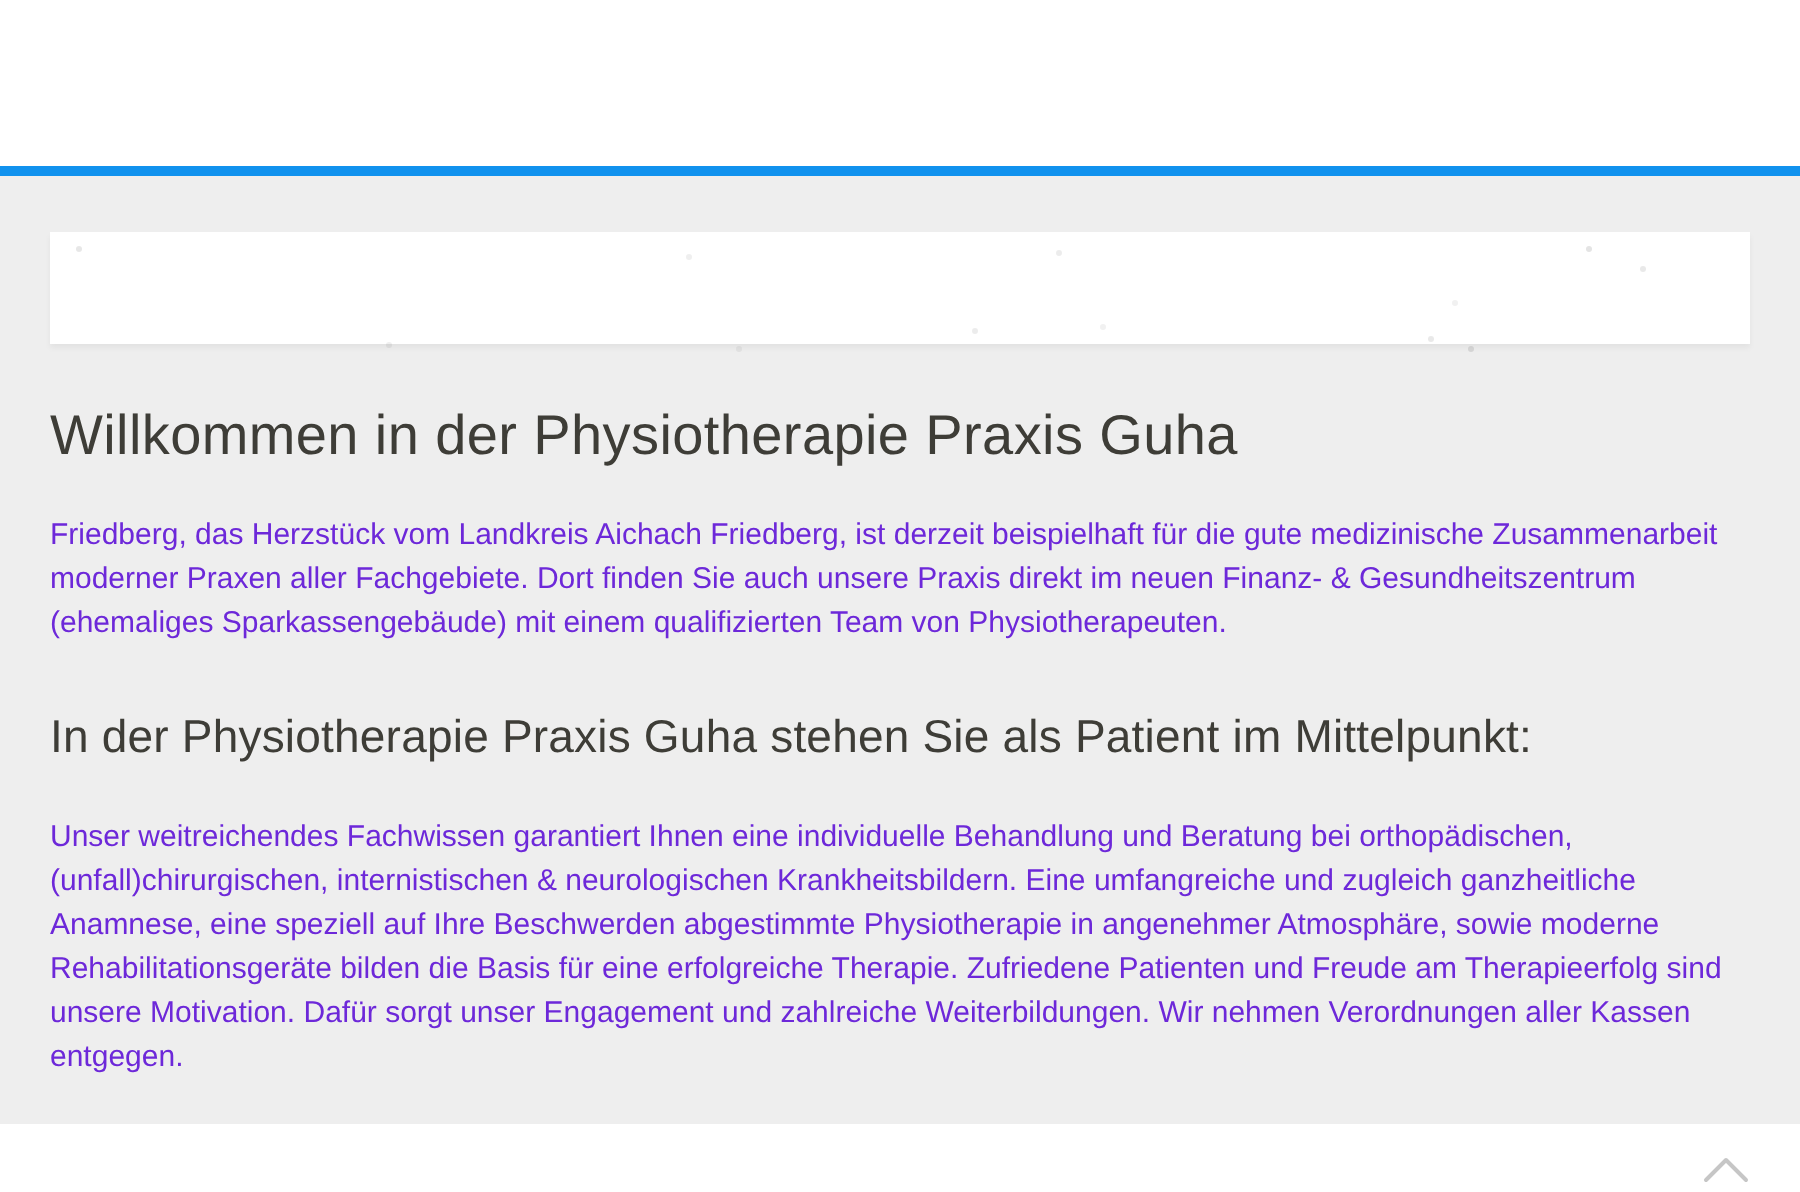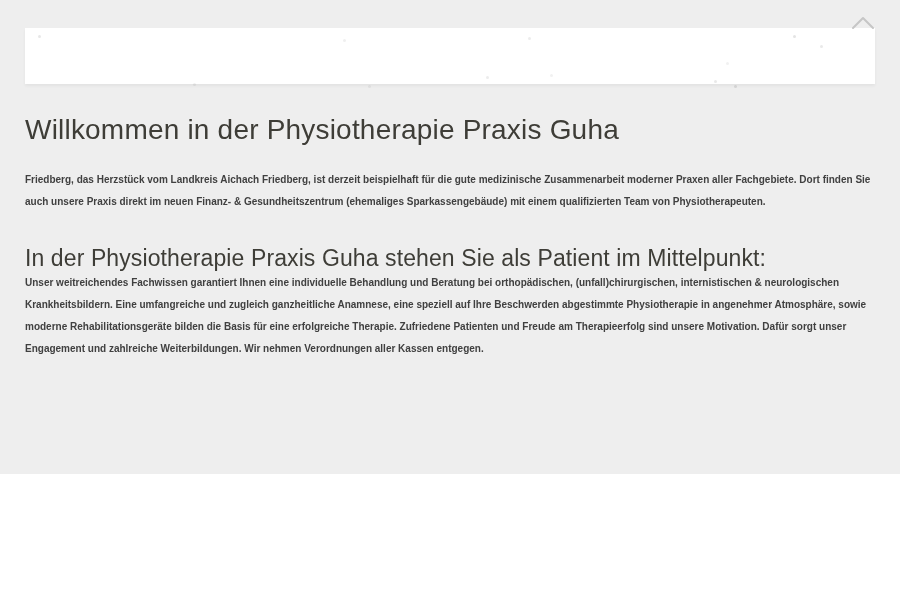--- a/index.html
+++ b/index.html
@@ -1,21 +1,21 @@
 <!DOCTYPE html>
 <html><head>
 <meta charset="utf-8">
 <style>
   * { margin: 0; padding: 0; box-sizing: border-box; }
   html, body { width: 900px; height: 596px; overflow: hidden; }
   body {
     font-family: "Liberation Sans", "DejaVu Sans", sans-serif;
     background: #ffffff;
   }
-  .page { width: 900px; height: 424px; display: flex; flex-direction: row; }
+  .page { width: 900px; height: 424px; display: flex; flex-direction: column; }
 
   
   .header {
     height: 88px;
     background: #ffffff;
     border-bottom: 5px solid #1192ee;
     position: relative;
     flex: 0 0 auto;
   }
   .menu-btn {
@@ -77,35 +77,34 @@
   }
   h1.page-title {
     margin-top: 31px;
     font-size: 28px;
     font-weight: 400;
     line-height: 1.1;
     color: #3e3d37;
     letter-spacing: 0.2px;
   }
   p.body-text {
-    font-size: 10px;
+    font-size: 15px;
     line-height: 22px;
-    color: #404040;
+    color: #6d28d9;
     max-width: 850px;
-    font-weight: bold;
   }
   p.intro { margin-top: 23px; }
   h2.section-title {
     margin-top: 32px;
     font-size: 23px;
     font-weight: 400;
     color: #3e3d37;
     letter-spacing: 0.1px;
   }
-  p.detail { margin-top: 0; }
+  p.detail { margin-top: 26px; }
 
   
   .footer {
     flex: 1 1 auto;
     background: #ffffff;
     position: relative;
   }
   .scroll-top-btn {
     position: absolute;
     right: 17px; top: 10px;

